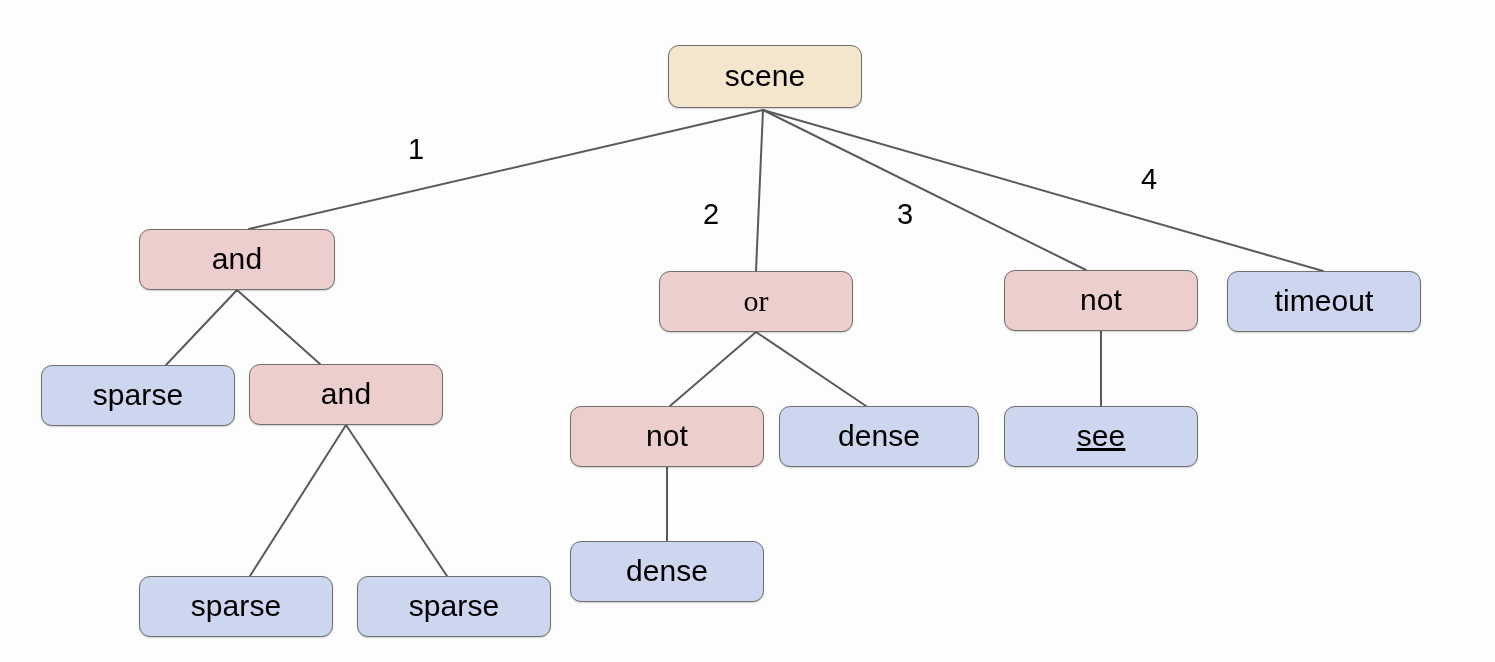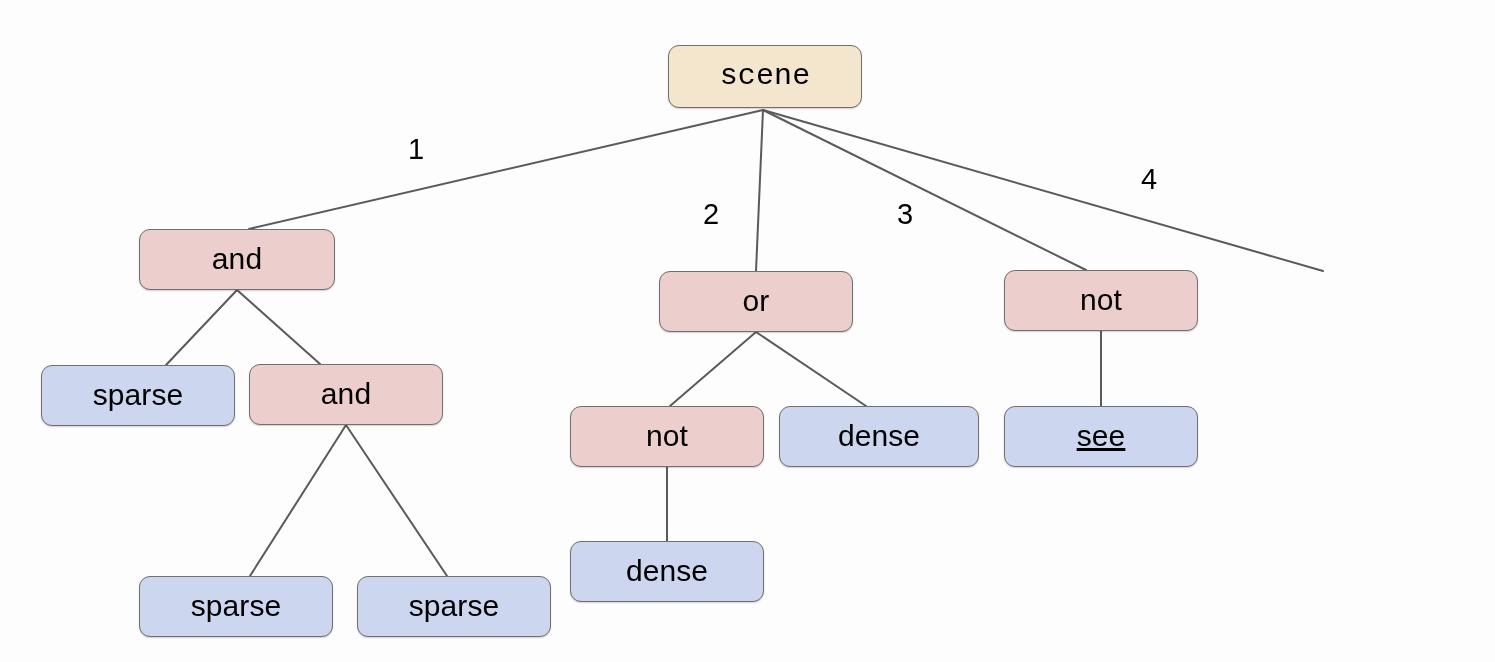--- a/index.html
+++ b/index.html
@@ -65,31 +65,34 @@
       <line x1="346" y1="425" x2="447" y2="576" stroke="#5a5a5a" stroke-width="2" stroke-linecap="round"></line>
       <line x1="756" y1="332" x2="670" y2="406" stroke="#5a5a5a" stroke-width="2" stroke-linecap="round"></line>
       <line x1="756" y1="332" x2="866" y2="406" stroke="#5a5a5a" stroke-width="2" stroke-linecap="round"></line>
       <line x1="667" y1="467" x2="667" y2="541" stroke="#5a5a5a" stroke-width="2" stroke-linecap="round"></line>
       <line x1="1101" y1="331" x2="1101" y2="406" stroke="#5a5a5a" stroke-width="2" stroke-linecap="round"></line>
     </svg>
 <div class="edge-label" style="left: 408px; top: 135px; color: rgb(0, 0, 0);">1</div>
     <div class="edge-label" style="left: 703px; top: 200px; color: rgb(0, 0, 0);">2</div>
     <div class="edge-label" style="left: 897px; top: 200px; color: rgb(0, 0, 0);">3</div>
     <div class="edge-label" style="left: 1141px; top: 165px; color: rgb(0, 0, 0);">4</div>
-    <div class="node node-root" style="left: 668px; top: 45px; width: 194px; height: 63px; background: rgb(244, 229, 205); border-color: rgb(112, 112, 110); font-family: Liberation Mono, monospace;">
+    <div class="node node-root" style="left: 668px; top: 45px; width: 194px; height: 63px; background: rgb(244, 229, 205); border-color: rgb(112, 112, 110);">
       <span class="node-label">scene</span>
     </div>
     <div class="node node-operator" style="left: 139px; top: 229px; width: 196px; height: 61px; background: rgb(236, 207, 204); border-color: rgb(112, 112, 110);">
       <span class="node-label">and</span>
     </div>
-    <div class="node node-operator" style="left: 659px; top: 271px; width: 194px; height: 61px; background: rgb(236, 207, 204); border-color: rgb(112, 112, 110);">
+    <div class="node node-operator" style="left: 659px; top: 271px; width: 194px; height: 61px; background: rgb(236, 207, 204); border-color: rgb(112, 112, 110); font-family: Liberation Serif, serif;">
       <span class="node-label">or</span>
     </div>
     <div class="node node-operator" style="left: 1004px; top: 270px; width: 194px; height: 61px; background: rgb(236, 207, 204); border-color: rgb(112, 112, 110);">
       <span class="node-label">not</span>
+    </div>
+    <div class="node node-leaf" style="left: 1227px; top: 271px; width: 194px; height: 61px; background: rgb(204, 214, 239); border-color: rgb(112, 112, 110);">
+      <span class="node-label">timeout</span>
     </div>
     <div class="node node-leaf" style="left: 41px; top: 365px; width: 194px; height: 61px; background: rgb(204, 214, 239); border-color: rgb(112, 112, 110);">
       <span class="node-label">sparse</span>
     </div>
     <div class="node node-operator" style="left: 249px; top: 364px; width: 194px; height: 61px; background: rgb(236, 207, 204); border-color: rgb(112, 112, 110);">
       <span class="node-label">and</span>
     </div>
     <div class="node node-operator" style="left: 570px; top: 406px; width: 194px; height: 61px; background: rgb(236, 207, 204); border-color: rgb(112, 112, 110);">
       <span class="node-label">not</span>
     </div>

